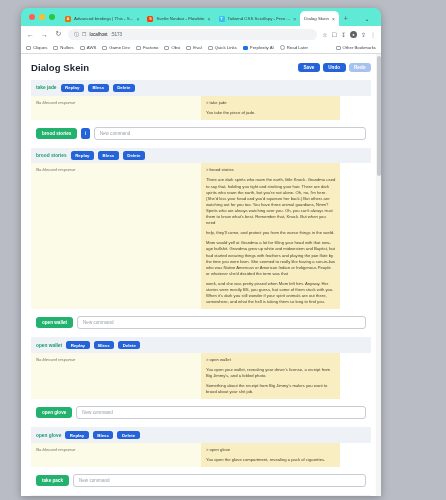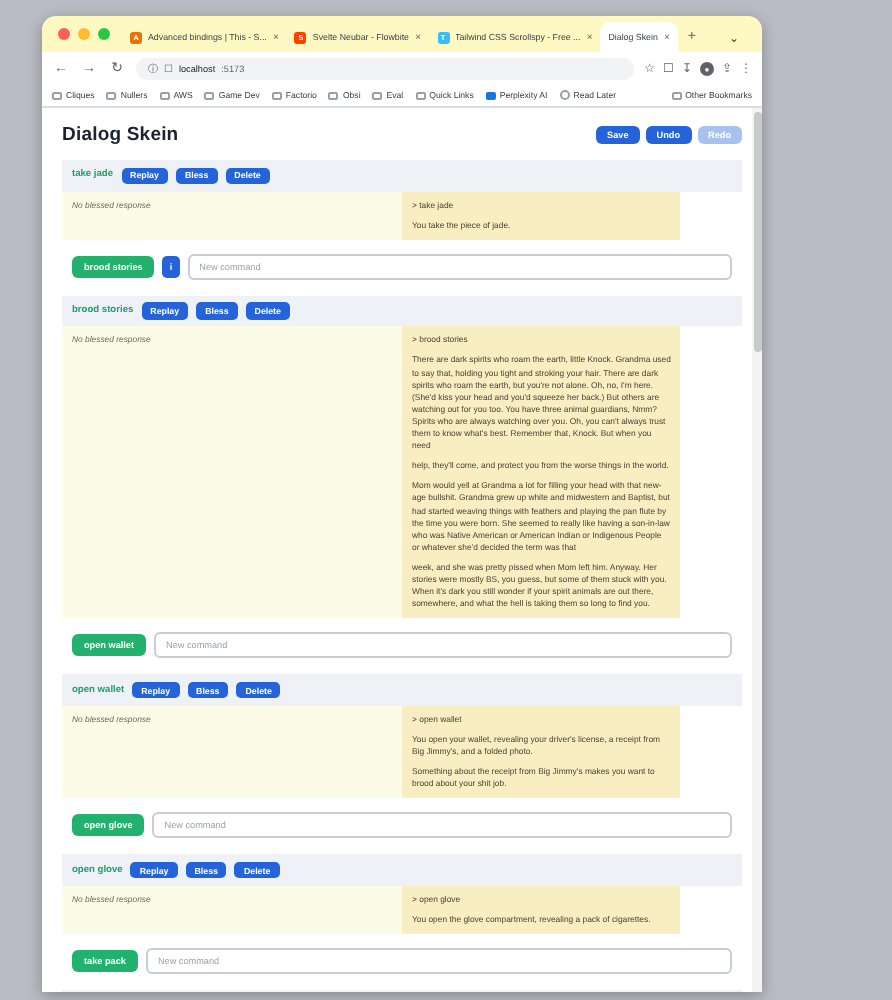--- a/index.html
+++ b/index.html
@@ -8,21 +8,21 @@
     background: #b9bcc4;
     font-family: "Liberation Sans", sans-serif;
     overflow: hidden;
   }
   .desktop { width:446px; height:500px; position:relative; background:#b9bcc4; }
 
   
   .browser {
     position:absolute; left:21px; top:8px;
     width:360px; height:488px;
-    background:#fef9c3;
+    background:#5eead4;
     border-radius:7px 7px 0 0;
     box-shadow:0 2px 8px rgba(0,0,0,.28);
     overflow:hidden;
   }
 
   
   .tabstrip { height:18px; display:flex; align-items:flex-end; padding-left:6px; position:relative; }
   .traffic { display:flex; align-items:center; gap:4px; height:18px; padding:0 6px 0 2px; }
   .dot { width:6px; height:6px; border-radius:50%; }
   .dot.r{background:#ff5f57;} .dot.y{background:#febc2e;} .dot.g{background:#28c840;}

